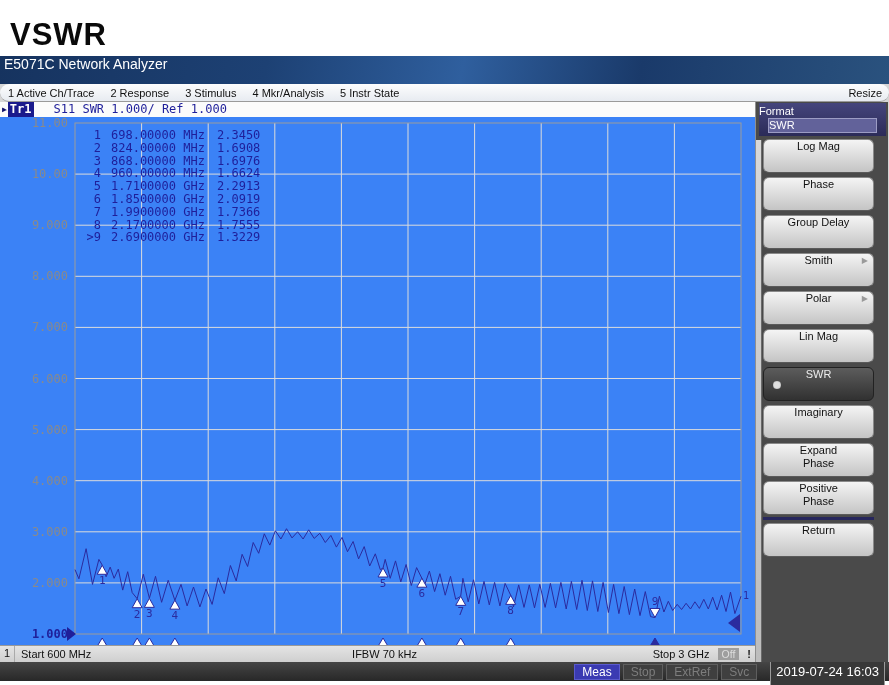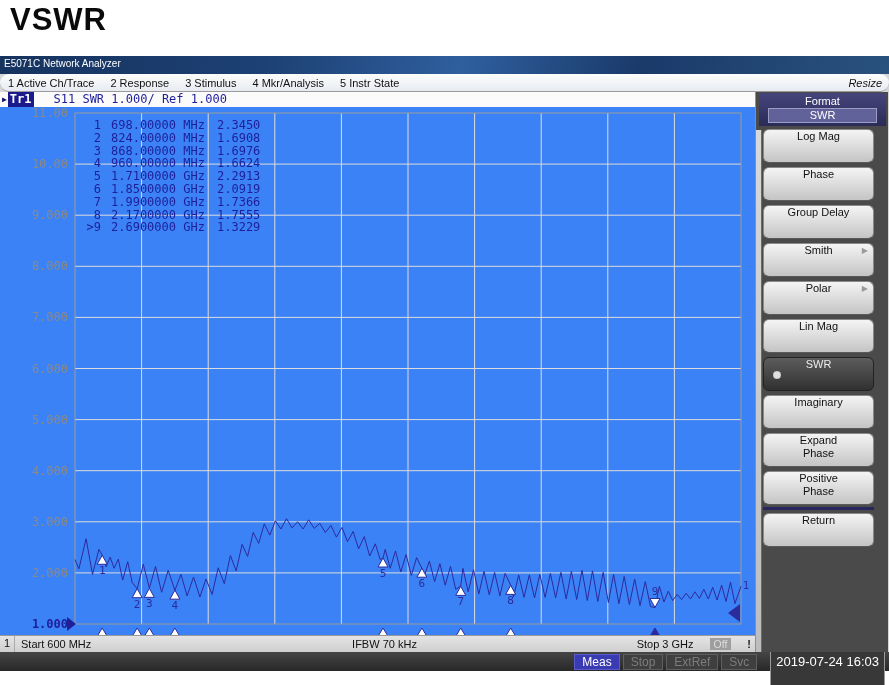--- a/index.html
+++ b/index.html
@@ -1,50 +1,50 @@
 <!DOCTYPE html>
 <html><head>
 <meta charset="utf-8">
 <style>
   html,body{margin:0;padding:0;background:#ffffff;}
   body{width:889px;height:685px;position:relative;overflow:hidden;
        font-family:"Liberation Sans",sans-serif;-webkit-font-smoothing:none;}
-  .heading{position:absolute;top:2px;left:10px;font-size:31px;font-weight:bold;
+  .heading{position:absolute;top:17px;left:10px;font-size:31px;font-weight:bold;
            color:#0a0a0a;letter-spacing:1px;font-family:"Liberation Sans",sans-serif;}
   .app{position:absolute;top:56px;left:0;width:889px;height:612px;background:#d6d6d6;}
-  .titlebar{height:18px;line-height:16px;padding-left:4px;color:#fff;font-size:10px;
+  .titlebar{height:28px;line-height:16px;padding-left:4px;color:#fff;font-size:14px;
             background:linear-gradient(100deg,#16335f 0%,#1d4174 30%,#2f5f9e 52%,#1a3a6a 72%,#2a527e 100%);}
   .menubar{height:17px;line-height:16px;font-size:11px;color:#111;
            background:linear-gradient(#fdfdfd,#e7ebf1);border-bottom:1px solid #9a9a9a;
            display:flex;align-items:center;border-radius:9px;}
   .menu-item{padding:0 8px;}
   .menu-spacer{flex:1;}
-  .menu-resize{padding:4px 7px;font-style:italic;}
+  .menu-resize{padding:4px 7px;}
   .content{display:flex;height:560px;}
   .leftcol{width:756px;display:flex;flex-direction:column;background:#fff;border-right:1px solid #8f8f8f;box-sizing:border-box;}
   .traceinfo{height:15px;line-height:15px;background:#fbfbfb;font-family:"DejaVu Sans Mono",monospace;
              font-size:12px;color:#1f1f9a;white-space:pre;display:flex;align-items:center;}
   .traceinfo .arrow{font-size:8px;color:#10106a;margin:0 1px 0 2px;}
   .tr-badge{background:#1a1a8c;color:#fff;padding:0 2px;margin-right:20px;font-weight:bold;}
   .chartwrap{flex:1;position:relative;background:#3b82f6;}
   .chartwrap svg{position:absolute;top:0;left:0;}
   #chart-svg text{font-family:"DejaVu Sans Mono",monospace;}
   .stimbar{height:16px;background:linear-gradient(#e4e4e4,#cfcfcf);border-top:1px solid #999;
            display:flex;align-items:center;font-size:11px;color:#111;position:relative;}
   .chan-cell{width:14px;text-align:center;border-right:1px solid #aaa;height:100%;line-height:15px;}
   .stim-start{padding-left:6px;}
   .stim-center{position:absolute;left:14px;right:0;text-align:center;}
-  .stim-right{margin-left:auto;display:flex;align-items:center;gap:16px;padding-right:4px;z-index:1;}
+  .stim-right{margin-left:auto;display:flex;align-items:center;gap:8px;padding-right:4px;z-index:1;}
   .off-badge{background:#9e9e9e;color:#dedede;padding:0 4px;font-size:10.5px;}
   .warn{font-weight:bold;color:#222;}
   .sidebar{width:132px;background:#4a4a4a;position:relative;}
   .scrollstrip{position:absolute;left:0;top:38px;bottom:0;width:5px;
                background:linear-gradient(#d8d8d8,#bdbdbd);border-right:1px solid #6a6a6a;}
   .fmt-header{margin:1px 2px 4px 3px;height:32px;background:linear-gradient(#45457c,#2b2b58);
-              text-align:center;color:#fff;font-size:11px;padding-top:1px;}
+              color:#fff;font-size:11px;padding-top:1px;}
   .fmt-header .hdr-label{line-height:14px;}
   .fmt-value{margin:0 9px;background:#62629a;border:1px solid #9c9cc4;color:#fff;
              font-size:11px;line-height:13px;}
   .btncol{position:absolute;left:7px;top:37px;width:111px;}
   .format-btn{height:34px;margin-bottom:4px;background:linear-gradient(#f4f4f4,#c4c4c4);
               border:1px solid #8a8a8a;border-bottom-color:#5a5a5a;border-radius:6px;
               box-sizing:border-box;display:flex;justify-content:center;
               font-size:11px;color:#111;position:relative;text-align:center;line-height:13px;}
   .format-btn.selected{background:linear-gradient(#5c5c5c,#313131);color:#ececec;border-color:#222;}
   .radio-dot{position:absolute;left:9px;top:13px;width:8px;height:8px;border-radius:50%;

